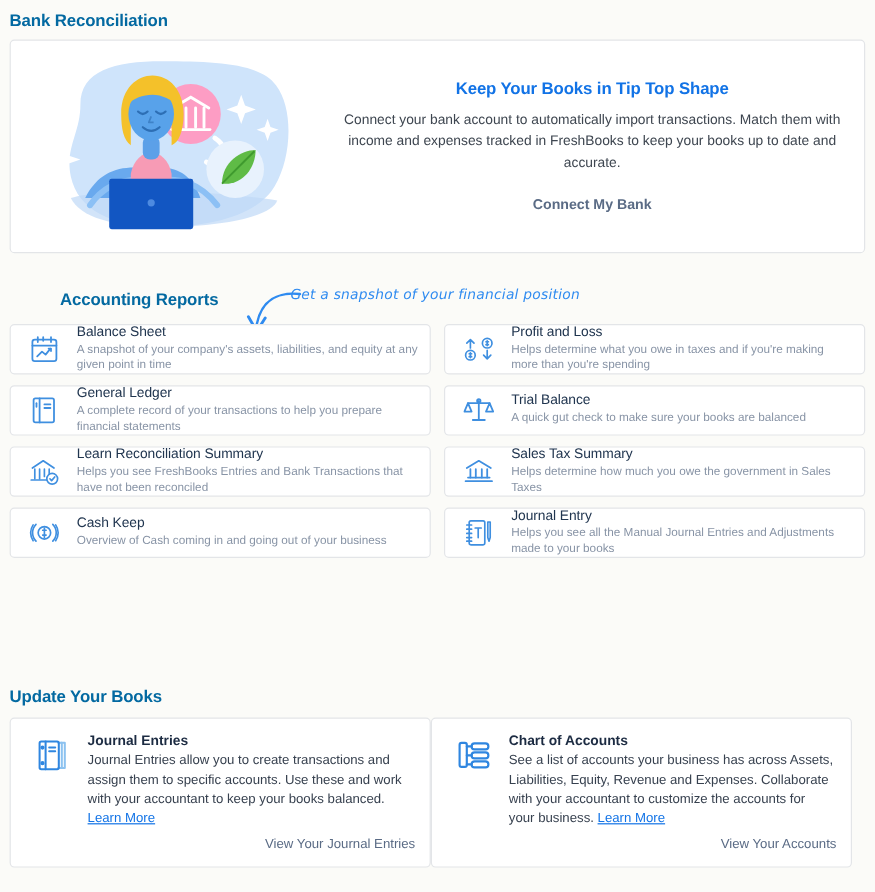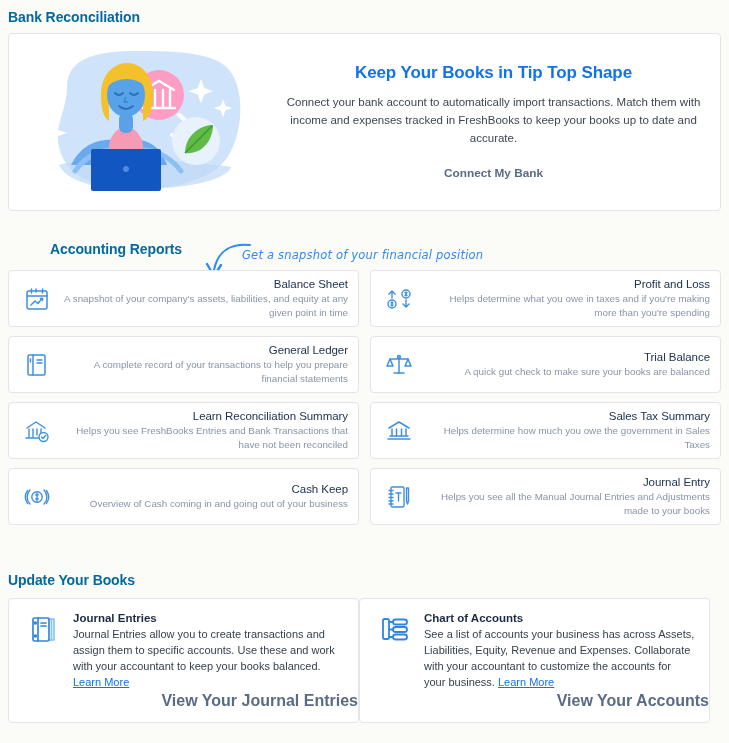--- a/index.html
+++ b/index.html
@@ -35,58 +35,57 @@
     display: flex; align-items: center;
   }
   .hero-illustration {
     width: 248px; height: 150px; margin-left: 22px;
     flex: 0 0 auto; position: relative;
   }
   .hero-copy {
     flex: 1 1 auto; text-align: center; padding: 0 18px 0 6px;
   }
   .hero-heading {
-    font-size: 17px; font-weight: bold; color: #1273e6;
+    font-size: 14px; font-weight: bold; color: #1273e6;
     margin-bottom: 11px; letter-spacing: -0.1px;
   }
   .hero-body {
     font-size: 11.5px; color: #3e4650; line-height: 1.55;
     max-width: 430px; margin: 0 auto 15px auto;
   }
   .hero-cta {
     font-size: 11.8px; font-weight: bold; color: #5a6b85;
     cursor: pointer; display: inline-block; text-align: right;
   }
 
   
   #annotation {
     position: absolute; left: 196px; top: 238px;
     width: 280px; height: 48px; pointer-events: none;
   }
   #annotation-text {
     position: absolute; left: 46px; top: 0px;
     font-family: "DejaVu Sans", sans-serif;
     font-size: 11.5px; font-style: italic; color: #2f8bf0;
-    white-space: nowrap; letter-spacing: 0.2px; margin-top: 10px;
+    white-space: nowrap; letter-spacing: 0.2px;
   }
 
   
   #report-grid {
     position: absolute; left: 8px; top: 270px;
     width: 713px;
     display: grid;
     grid-template-columns: 351px 351px;
     column-gap: 11px; row-gap: 9px;
   }
   .report-card {
-    height: 57px;
+    height: 42px;
     display: flex; align-items: center;
     padding: 0 10px 0 13px;
     cursor: pointer;
-    text-align: right;
   }
   .report-icon {
     flex: 0 0 30px; width: 30px; height: 30px;
     margin-right: 12px; display: flex;
     align-items: center; justify-content: center;
   }
   .report-text { flex: 1 1 auto; min-width: 0; }
   .report-title {
     font-size: 11.5px; color: #20354f; margin-bottom: 2px;
     letter-spacing: -0.05px;
@@ -118,22 +117,22 @@
     font-size: 11.5px; font-weight: bold; color: #1c2b42;
     margin-bottom: 3px;
   }
   .update-desc {
     font-size: 11px; color: #37414f; line-height: 1.45;
   }
   .learn-more {
     color: #1273e6; text-decoration: underline; cursor: pointer;
   }
   .update-action {
-    position: absolute; right: 0; bottom: 12px;
-    font-size: 16px; font-weight: bold; color: #5a6b85;
+    position: absolute; right: 12px; bottom: 12px;
+    font-size: 11px; font-weight: normal; color: #5a6b85;
     cursor: pointer;
   }
   .icon-svg { display: block; }
 </style>
 </head>
 <body>
 
 <div class="page">
 
   <div class="section-title" id="bank-recon-title">Bank Reconciliation</div>

